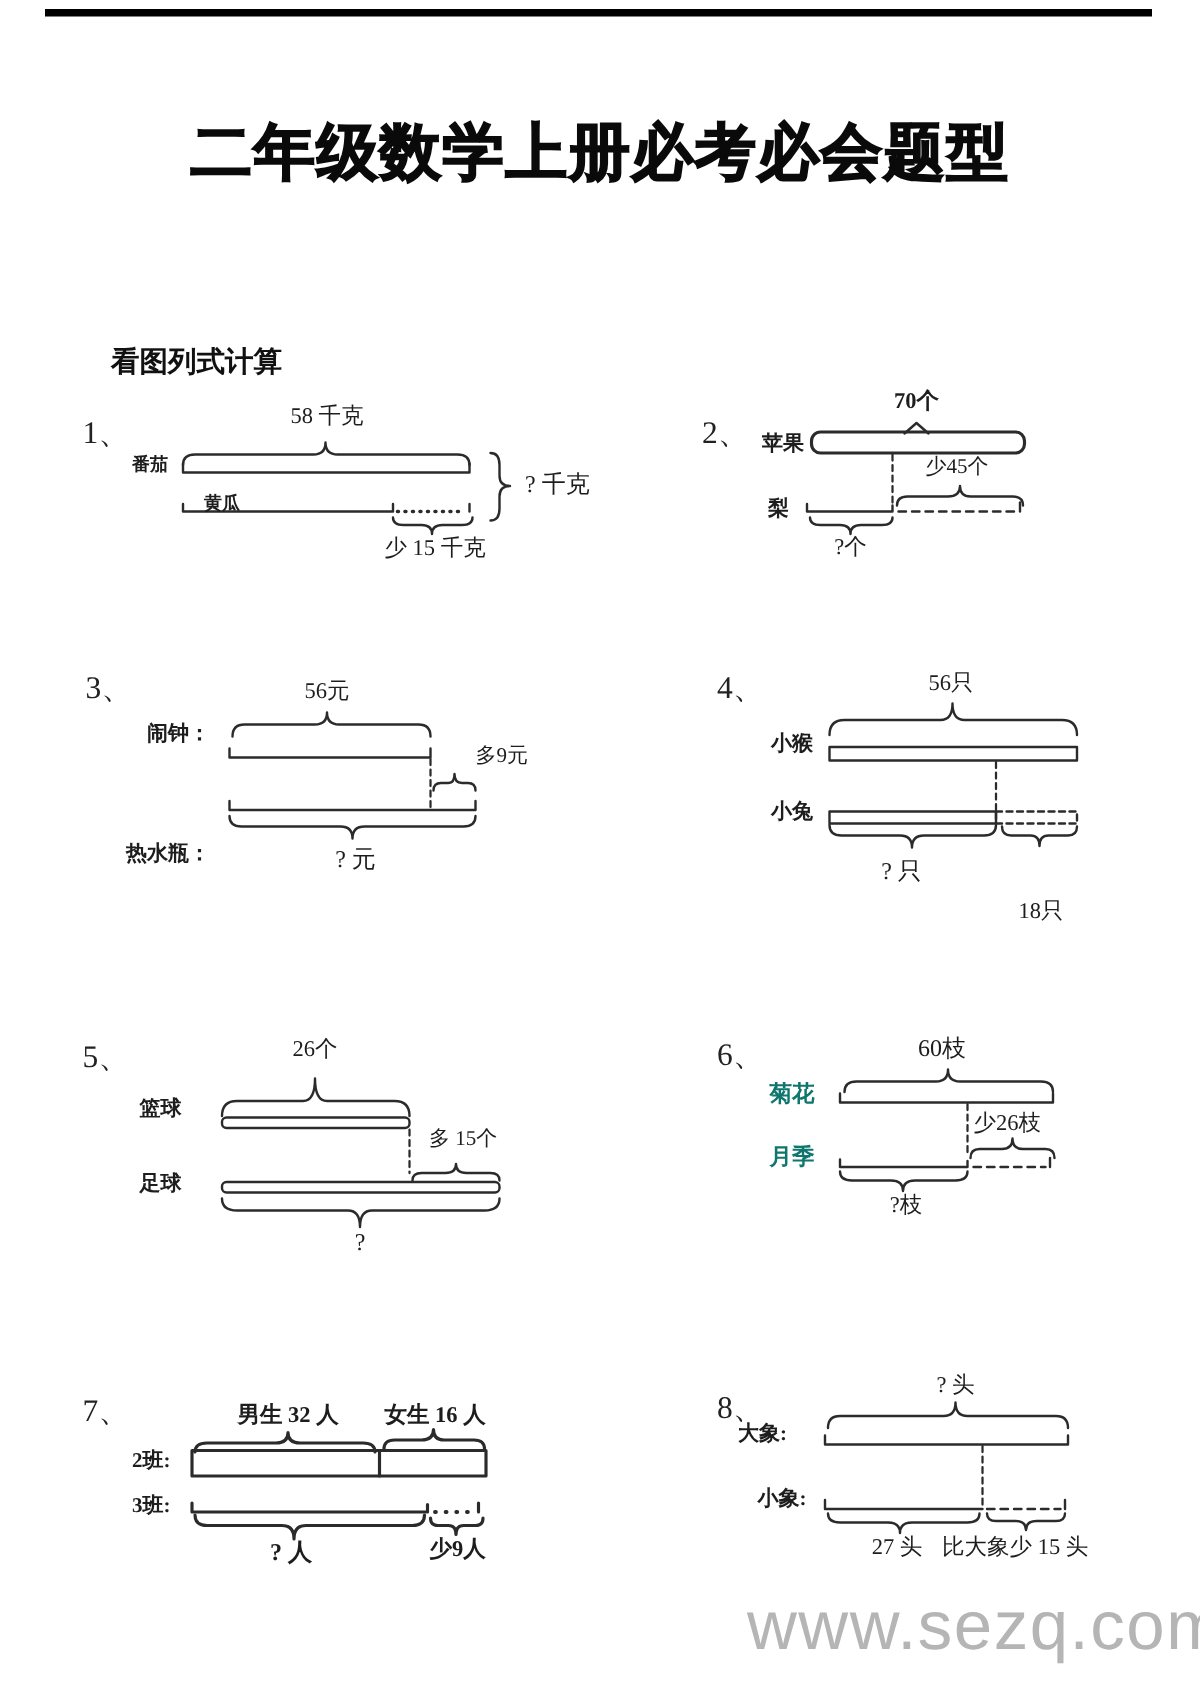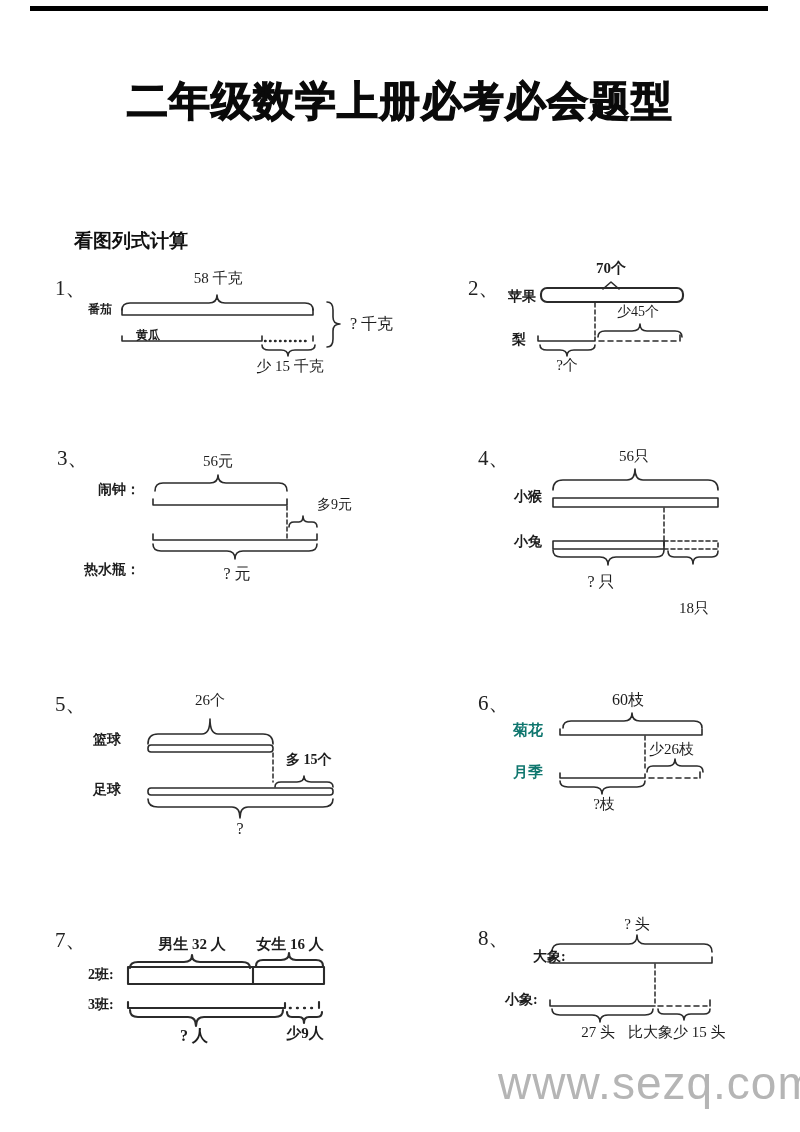--- a/index.html
+++ b/index.html
@@ -151,40 +151,40 @@
   <span class="lbl num" style="left:478px;top:446px;">4、</span>
   <span class="lbl f15 c" style="left:634px;top:448px;">56只</span>
   <span class="lbl f14 b" style="left:514px;top:489px;">小猴</span>
   <span class="lbl f14 b" style="left:514px;top:534px;">小兔</span>
   <span class="lbl f16 c" style="left:601px;top:573px;">? 只</span>
   <span class="lbl f15 c" style="left:694px;top:600px;">18只</span>
 
   <span class="lbl num" style="left:55px;top:692px;">5、</span>
   <span class="lbl f15 c" style="left:210px;top:692px;">26个</span>
   <span class="lbl f14 b" style="left:93px;top:732px;text-align:right;">篮球</span>
-  <span class="lbl f14" style="left:286px;top:752px;font-weight:bold;">多 15个</span>
+  <span class="lbl f14" style="left:286px;top:752px;">多 15个</span>
   <span class="lbl f14 b" style="left:93px;top:782px;">足球</span>
   <span class="lbl f16 c" style="left:240px;top:820px;">?</span>
 
   <span class="lbl num" style="left:478px;top:691px;">6、</span>
   <span class="lbl f16 c" style="left:628px;top:691px;">60枝</span>
   <span class="lbl f15 b gray" style="left:513px;top:722px;">菊花</span>
   <span class="lbl f15" style="left:649px;top:741px;">少26枝</span>
   <span class="lbl f15 b gray" style="left:513px;top:764px;">月季</span>
   <span class="lbl f15 c" style="left:604px;top:796px;">?枝</span>
 
   <span class="lbl num" style="left:55px;top:928px;">7、</span>
   <span class="lbl f15 b c" style="left:192px;top:936px;">男生 32 人</span>
   <span class="lbl f15 b c" style="left:290px;top:936px;">女生 16 人</span>
   <span class="lbl f14 b" style="left:88px;top:967px;">2班:</span>
   <span class="lbl f14 b" style="left:88px;top:997px;">3班:</span>
   <span class="lbl f16 b c" style="left:194px;top:1027px;">? 人</span>
   <span class="lbl f15 b c" style="left:305px;top:1025px;">少9人</span>
 
   <span class="lbl num" style="left:478px;top:926px;">8、</span>
   <span class="lbl f15 c" style="left:637px;top:916px;">? 头</span>
-  <span class="lbl f14 b" style="left:533px;top:949px;text-align:right;">大象:</span>
+  <span class="lbl f14 b" style="left:492px;top:949px;text-align:right;">大象:</span>
   <span class="lbl f14 b" style="left:505px;top:992px;">小象:</span>
   <span class="lbl f15 c" style="left:598px;top:1024px;">27 头</span>
   <span class="lbl f15" style="left:628px;top:1024px;">比大象少 15 头</span>
 
   <div class="watermark">www.sezq.com</div>
 </div>
 
 </body></html>

